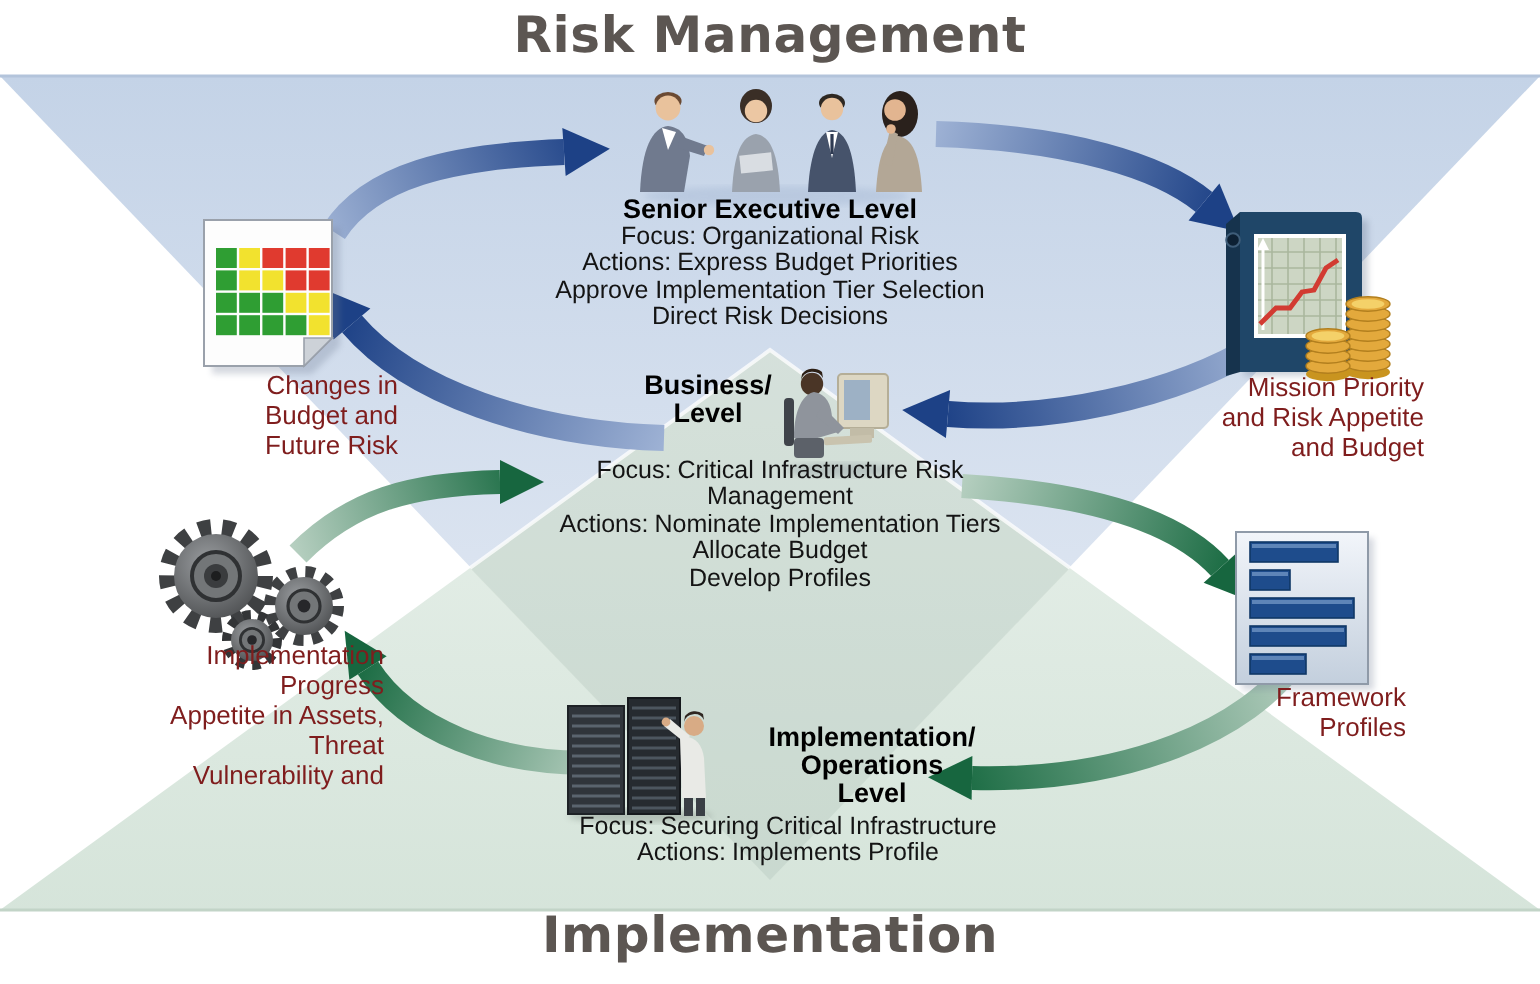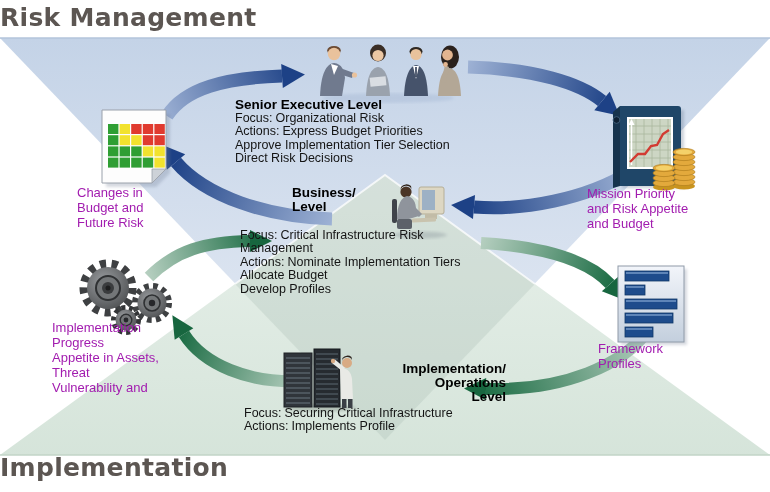--- a/index.html
+++ b/index.html
@@ -1,26 +1,26 @@
 <!DOCTYPE html>
 <html><head>
 <meta charset="utf-8">
 <style>
   html,body{margin:0;padding:0;background:#fff;}
   #stage{position:relative;width:770px;height:492px;background:#fff;overflow:hidden;
          font-family:"Liberation Sans",sans-serif;color:#141414;}
   #diagram-svg{position:absolute;left:0;top:0;}
-  .big-title{position:absolute;left:0;width:770px;text-align:left;
+  .big-title{position:absolute;left:0;width:770px;text-align:center;
              font-family:"DejaVu Sans",sans-serif;font-weight:bold;font-size:25px;
              color:#5c5652;letter-spacing:.3px;}
-  .txt{position:absolute;font-size:12.5px;line-height:13.4px;text-align:left;}
+  .txt{position:absolute;font-size:12.5px;line-height:13.4px;text-align:center;}
   .txt .lvl-title{font-size:13.5px;font-weight:bold;line-height:14px;color:#000;}
   .txt .b{font-weight:normal;margin-right:3px;}
-  .side-label{position:absolute;font-size:13px;line-height:15px;text-align:left;color:#a21caf;}
-  .left-align{text-align:right;}
+  .side-label{position:absolute;font-size:13px;line-height:15px;text-align:right;color:#7f1d1d;}
+  .left-align{text-align:center;}
 </style>
 </head>
 <body>
 
 <div id="stage">
 
   <svg id="diagram-svg" width="770" height="492" viewBox="0 0 770 492">
     <defs>
       <linearGradient id="bluTri" x1="0" y1="38" x2="0" y2="440" gradientUnits="userSpaceOnUse">
         <stop offset="0" stop-color="#c4d3e7"></stop>

